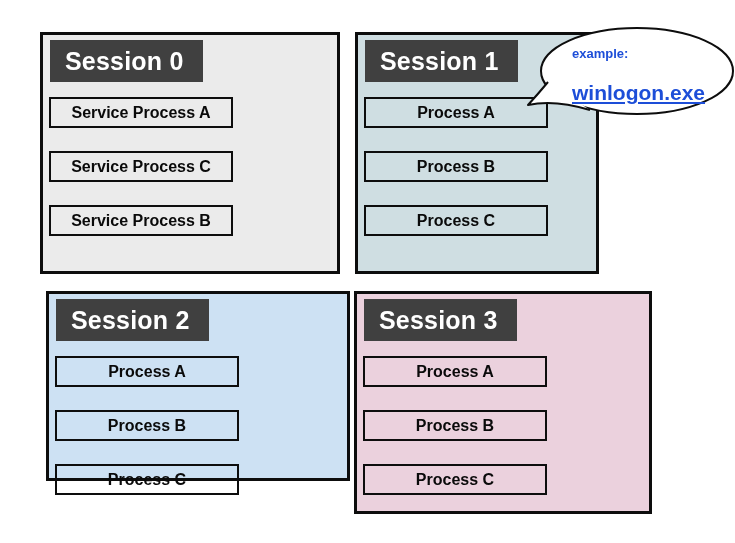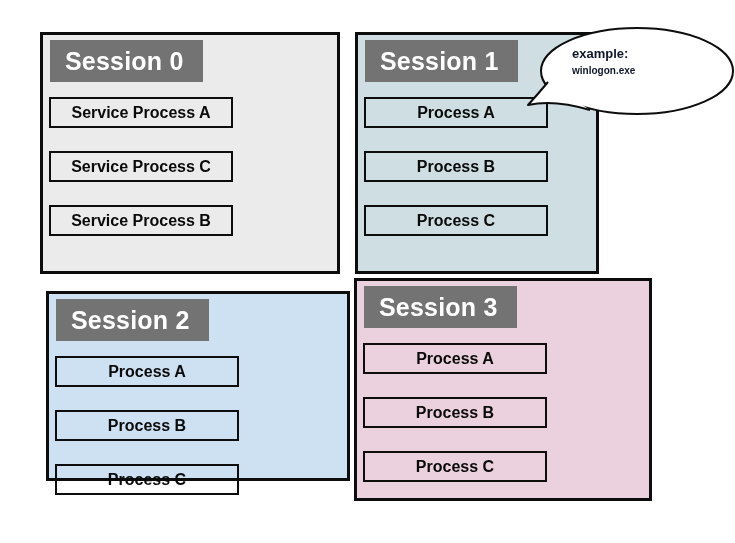--- a/index.html
+++ b/index.html
@@ -11,25 +11,25 @@
     overflow: hidden;
   }
   .panel {
     position: absolute;
     border: 3px solid #0d0d0d;
     box-sizing: border-box;
   }
   #panel-s0 { left: 40px;  top: 32px;  width: 300px; height: 242px; }
   #panel-s1 { left: 355px; top: 32px;  width: 244px; height: 242px; }
   #panel-s2 { left: 46px;  top: 291px; width: 304px; height: 190px; }
-  #panel-s3 { left: 354px; top: 278px; width: 298px; height: 223px; }
+  #panel-s3 { left: 354px; top: 291px; width: 298px; height: 223px; }
   .title-bar {
     margin: 5px 0 0 7px;
     width: 153px; height: 42px;
-    background: #737373;
+    background: #404040;
     color: #ffffff;
     font-size: 25px;
     font-weight: 700;
     line-height: 42px;
     padding-left: 15px;
     box-sizing: border-box;
     letter-spacing: 0.2px;
   }
   .boxes {
     margin: 15px 0 0 6px;
@@ -54,26 +54,26 @@
   #callout-svg {
     position: absolute;
     left: 518px; top: 22px;
     width: 218px; height: 98px;
     z-index: 5;
   }
   #callout-text {
     position: absolute;
     left: 572px; top: 47px;
     z-index: 6;
-    color: #0f172a;
+    color: #1d4ed8;
     font-weight: 700;
     line-height: 1.15;
   }
   #callout-line1 { font-size: 13px; }
-  #callout-line2 { font-size: 10px; margin-top: 3px; }
+  #callout-line2 { font-size: 21px; text-decoration: underline; margin-top: 19px; }
 </style>
 </head>
 <body>
 
 <div class="panel" id="panel-s0" style="background-color: rgb(235, 235, 235);">
   <div class="title-bar">Session 0</div>
   <div class="boxes">
     <div class="pbox">Service Process A</div>
     <div class="pbox">Service Process C</div>
     <div class="pbox">Service Process B</div>

